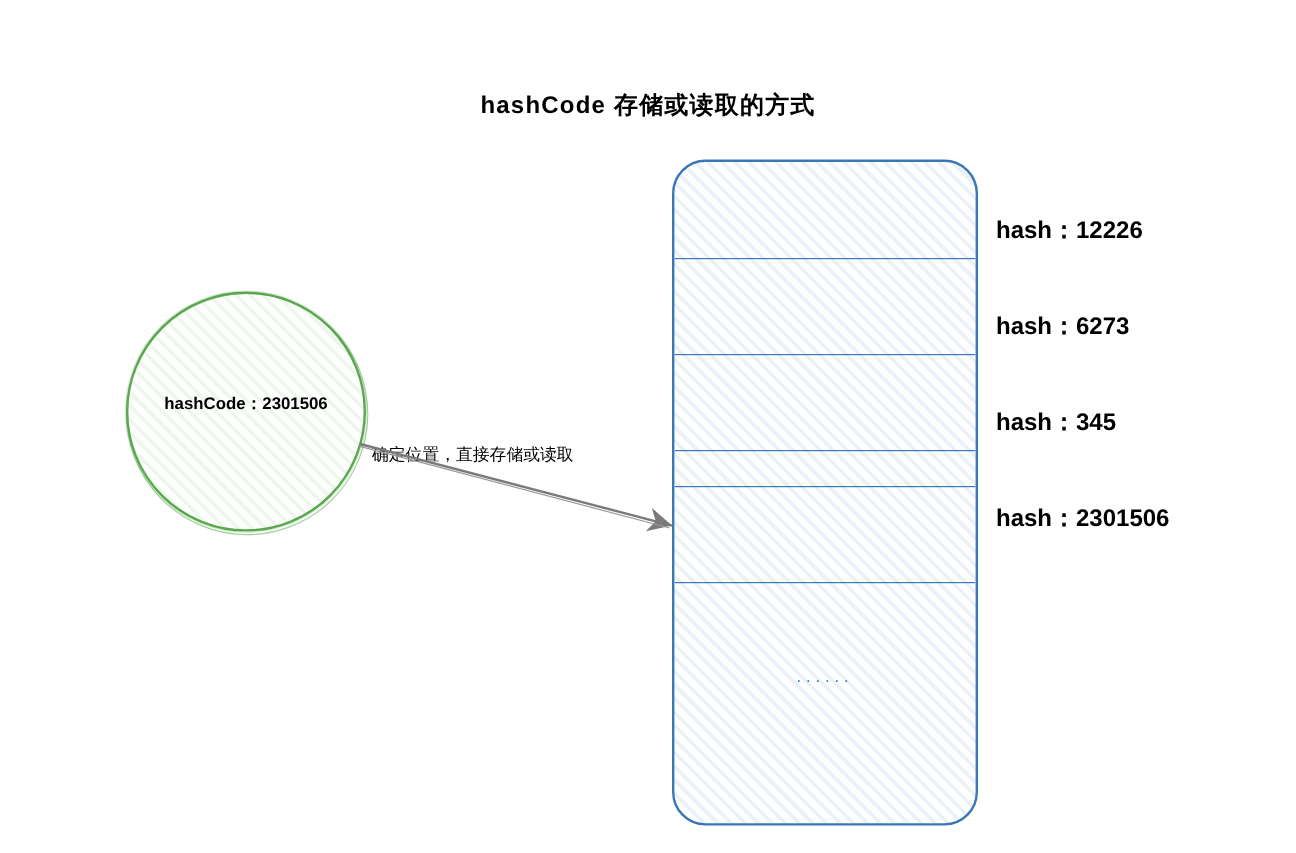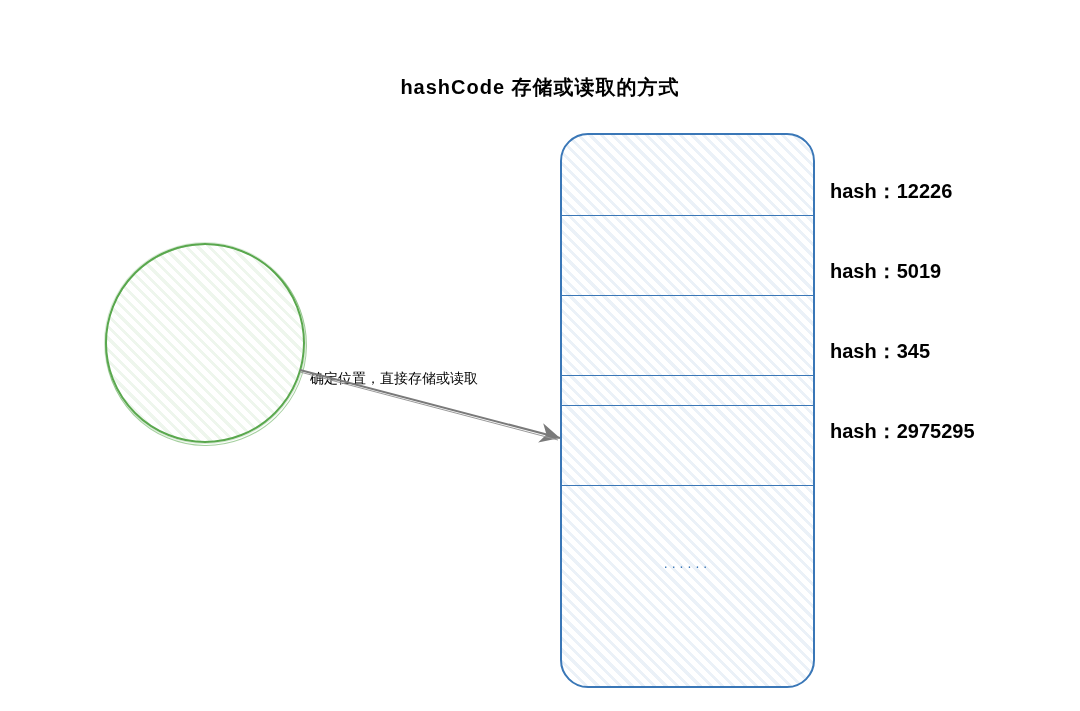--- a/index.html
+++ b/index.html
@@ -129,38 +129,39 @@
 </style>
 </head>
 <body>
 
 <div class="canvas">
 
   <div class="title">hashCode 存储或读取的方式</div>
 
   <div class="circle">
     <div class="circle-text">
+      <div>hashCode：2301506</div>
     </div>
   </div>
 
   <div class="arrow-caption">确定位置，直接存储或读取</div>
 
   <div class="table-box">
     <div class="divider" style="top:80px"></div>
     <div class="divider" style="top:160px"></div>
     <div class="divider" style="top:240px"></div>
     <div class="divider" style="top:270px"></div>
     <div class="divider" style="top:350px"></div>
     <div class="ellipsis" style="top:420px">......</div>
   </div>
 
   <div class="hash-label" style="top:160px">hash：12226</div>
-  <div class="hash-label" style="top:240px">hash：5019</div>
+  <div class="hash-label" style="top:240px">hash：6273</div>
   <div class="hash-label" style="top:320px">hash：345</div>
-  <div class="hash-label" style="top:400px">hash：2975295</div>
+  <div class="hash-label" style="top:400px">hash：2301506</div>
 
   <svg class="arrow">
     <defs>
       <marker id="arrowhead" markerWidth="12" markerHeight="12" refX="10" refY="5" orient="auto">
         <path d="M0,0 L10,5 L0,10 L3,5 Z" fill="#7a7a7a"></path>
       </marker>
     </defs>
 
     <line x1="300" y1="352" x2="560" y2="420" stroke="#7a7a7a" stroke-width="2" marker-end="url(#arrowhead)"></line>
     <line x1="300" y1="354" x2="558" y2="422" stroke="#9a9a9a" stroke-width="1"></line>

